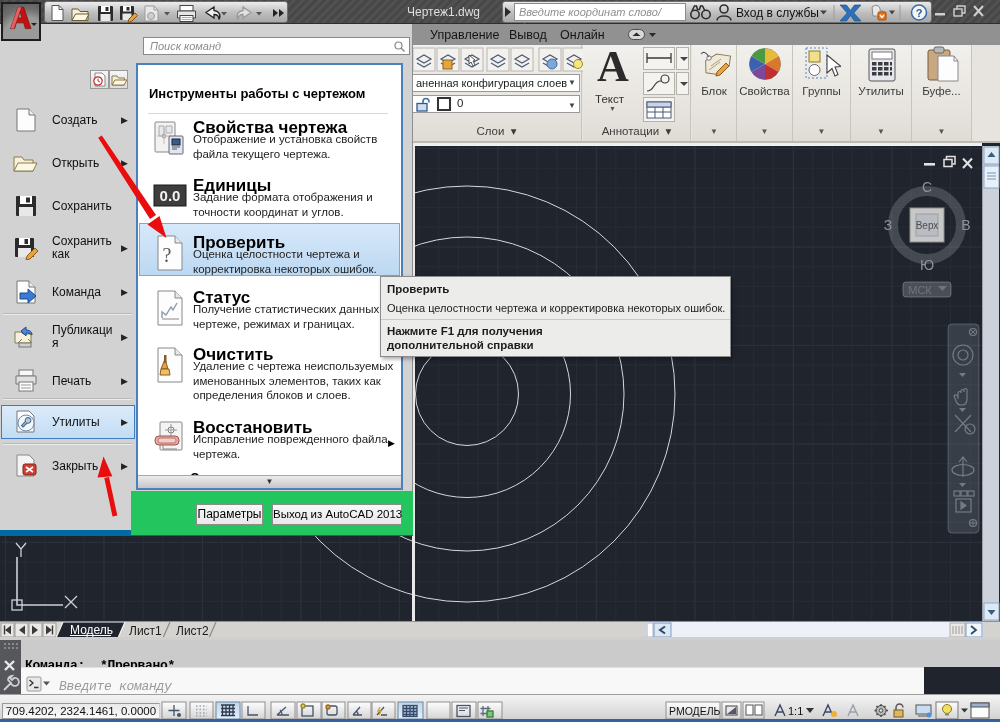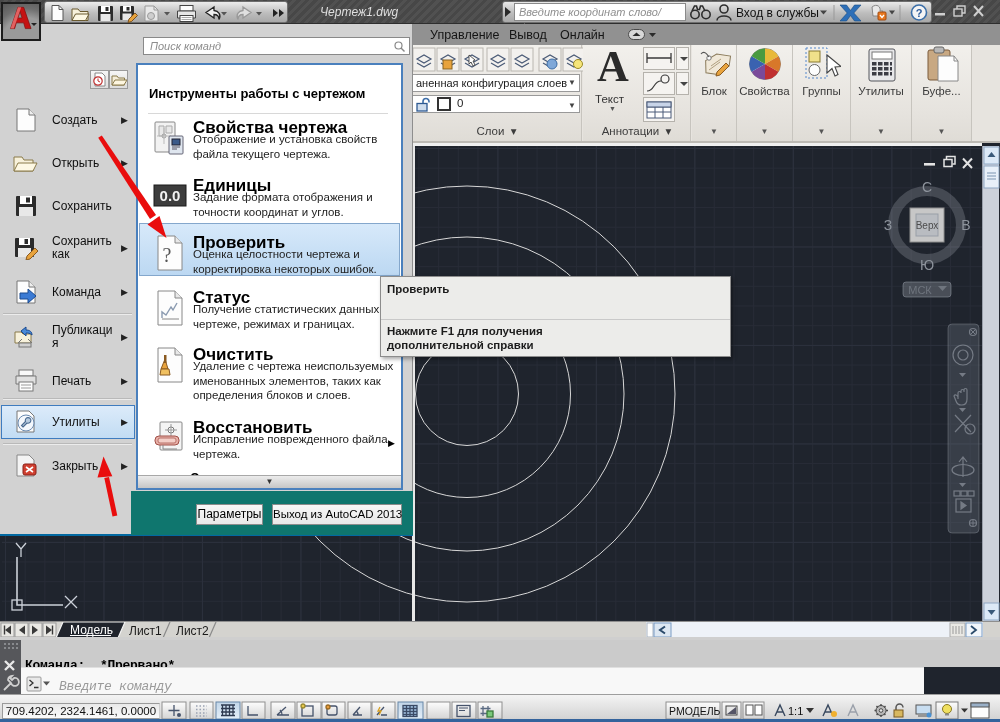--- a/index.html
+++ b/index.html
@@ -7,21 +7,21 @@
 body { font-family:"Liberation Sans", sans-serif; position:relative; background:#1f242d; }
 .abs { position:absolute; }
 
 
 #titlebar { left:0; top:0; width:1000px; height:24px;
   background:repeating-linear-gradient(135deg,#474747 0 3px,#515151 3px 6px);
   border-bottom:1px solid #2e2e2e; }
 #qat { left:44px; top:1px; width:244px; height:22px; border-radius:3px;
   background:linear-gradient(#ececec,#bdbdbd 55%,#a8a8a8);
   border:1px solid #6e6e6e; }
-#doctitle { left:320px; top:5px; width:160px; height:16px; color:#dfdfdf; font-size:12px; text-align:left;font-style:italic; }
+#doctitle { left:320px; top:5px; width:160px; height:16px; color:#dfdfdf; font-size:12px; text-align:right; }
 #infoband { left:502px; top:1px; width:430px; height:22px; border-radius:3px;
   background:linear-gradient(#e9e9e9,#bdbdbd 55%,#a9a9a9); border:1px solid #6e6e6e; }
 #kwsearch { left:514px; top:3px; width:172px; height:18px; background:#fff; border:1px solid #8a8a8a;
   font-style:italic; color:#8f8f8f; font-size:11px; line-height:16px; padding-left:4px; }
 
 
 #logo { left:1px; top:2px; width:40px; height:39px; border:2px solid #1d1d1d;
   background:radial-gradient(circle at 65% 110%, #9a9a9a 0 55%, #6f6f6f 75%, #585858);
   z-index:60; }
 
@@ -62,41 +62,41 @@
   font-family:"Liberation Mono",monospace; font-size:13px; color:#9a9a9a; font-style:italic; letter-spacing:-0.3px; }
 
 
 #statusbar { left:0; top:694px; width:1000px; height:25px; background:linear-gradient(#f4f4f4,#d3d3d3); border-top:1px solid #9e9e9e; }
 #bluestrip { left:0; top:719px; width:1000px; height:3px; background:#34639c; }
 #coords { position:absolute; left:2px; top:8px; width:158px; height:16px; background:linear-gradient(#e9e9e9,#fbfbfb);
   border:1px solid #9a9a9a; border-right-color:#cfcfcf; font-size:11.5px; color:#111; text-align:center; line-height:14px; }
 
 
 #appmenu { left:0; top:24px; width:413px; height:512px; background:#d2d2d2;
-  border-right:1px solid #8e8e8e; border-bottom:2px solid #0369a1; z-index:50; }
+  border-right:1px solid #8e8e8e; border-bottom:6px solid #0369a1; z-index:50; }
 #amsearch { position:absolute; left:143px; top:13px; width:267px; height:18px; background:#fff;
   border:1px solid #898989; font-style:italic; color:#8d8d8d; font-size:11px; line-height:16px; padding-left:6px; }
 .amsmall { position:absolute; top:46px; width:19px; height:19px; background:linear-gradient(#f6f6f6,#dcdcdc);
   border:1px solid #9a9a9a; }
 .amitem { position:absolute; left:0px; width:136px; height:40px; }
 .amitem .lbl { position:absolute; left:52px; top:50%; transform:translateY(-50%); font-size:12px; color:#0f0f0f; line-height:13px; }
 .amitem .arr { position:absolute; right:8px; top:50%; transform:translateY(-50%); font-size:9px; color:#222; }
 .amicon { position:absolute; left:13px; top:50%; transform:translateY(-50%); width:26px; height:24px; }
 #amhl { position:absolute; left:1px; top:381px; width:134px; height:34px;
   background:linear-gradient(#dcebfa,#c2dcf3); border:1px solid #3f7cbf; }
 .amsep { position:absolute; left:3px; width:129px; height:2px; border-top:1px solid #b9b9b9; border-bottom:1px solid #ececec; }
 #ampanel { position:absolute; left:136px; top:39px; width:267px; height:427px; background:#fff; border:2px solid #4a80bd; overflow:hidden; }
 #ampanel h1 { font-size:13px; color:#000; margin:21px 0 0 11px; font-weight:bold; }
 .pitem { position:absolute; left:3px; width:257px; }
 .pitem .ic { position:absolute; left:12px; top:0; width:34px; height:34px;text-align:right; }
 .pitem b { position:absolute; left:52px; top:-2px; font-size:17px; color:#000; }
 .pitem .d { position:absolute; left:52px; top:12px; font-size:11.5px; color:#222; line-height:14.5px; white-space:nowrap; }
 #amscroll { position:absolute; left:0px; bottom:0px; width:263px; height:13px;
   background:linear-gradient(#ececec,#c6c6c6); border-top:1px solid #a8a8a8; text-align:center; font-size:8px; color:#333; line-height:12px;}
-#ambottom { position:absolute; left:131px; top:467px; width:282px; height:44px; background:#0f766e; }
+#ambottom { position:absolute; left:131px; top:467px; width:282px; height:44px; background:#22c55e; }
 .ambtn { position:absolute; top:13px; height:21px; background:linear-gradient(#f8f8f8,#e8e8e8);
   border:1px solid #8c8c8c; font-size:12px; color:#000; text-align:center; white-space:nowrap; line-height:19px; }
 
 
 #tooltip { left:380px; top:276px; width:351px; height:81px; background:#ececea; border:1px solid #8c8c8c;
   box-shadow:2px 2px 4px rgba(0,0,0,0.35); z-index:70; font-size:11.5px; color:#1c1c1c; white-space:nowrap; }
 
 
 #arrows { left:0; top:0; width:1000px; height:722px; z-index:80; pointer-events:none; }
 </style>
@@ -760,20 +760,21 @@
   </div>
 
   <div class="abs" id="ambottom">
     <div class="ambtn" style="left:65px;width:67px">Параметры</div>
     <div class="ambtn" style="left:141px;width:130px;font-size:11.5px">Выход из AutoCAD 2013</div>
   </div>
 </div>
 
 <div class="abs" id="tooltip">
   <div style="position:absolute;left:6px;top:6px;font-weight:bold">Проверить</div>
+  <div style="position:absolute;left:6px;top:25px;font-size:11px">Оценка целостности чертежа и корректировка некоторых ошибок.</div>
   <div style="position:absolute;left:0;top:42px;width:100%;border-top:1px solid #c9c9c9"></div>
   <div style="position:absolute;left:6px;top:47px;font-weight:bold;line-height:14px">Нажмите F1 для получения<br>дополнительной справки</div>
 </div>
 
 <svg class="abs" id="arrows" viewBox="0 0 1000 722">
   <g fill="#e90d0d" stroke="none">
     <path d="M98.2 137.8 L101.8 135.4 L156 215 L150 219 Z"></path>
     <path d="M147.5 224.5 L166.5 238 L159.5 216 Z"></path>
     <path d="M112.5 516.5 L117.3 515.5 L109 477 L104.3 478 Z"></path>
     <path d="M97.5 477.5 L103.5 456.5 L112.3 476.2 Z"></path>

